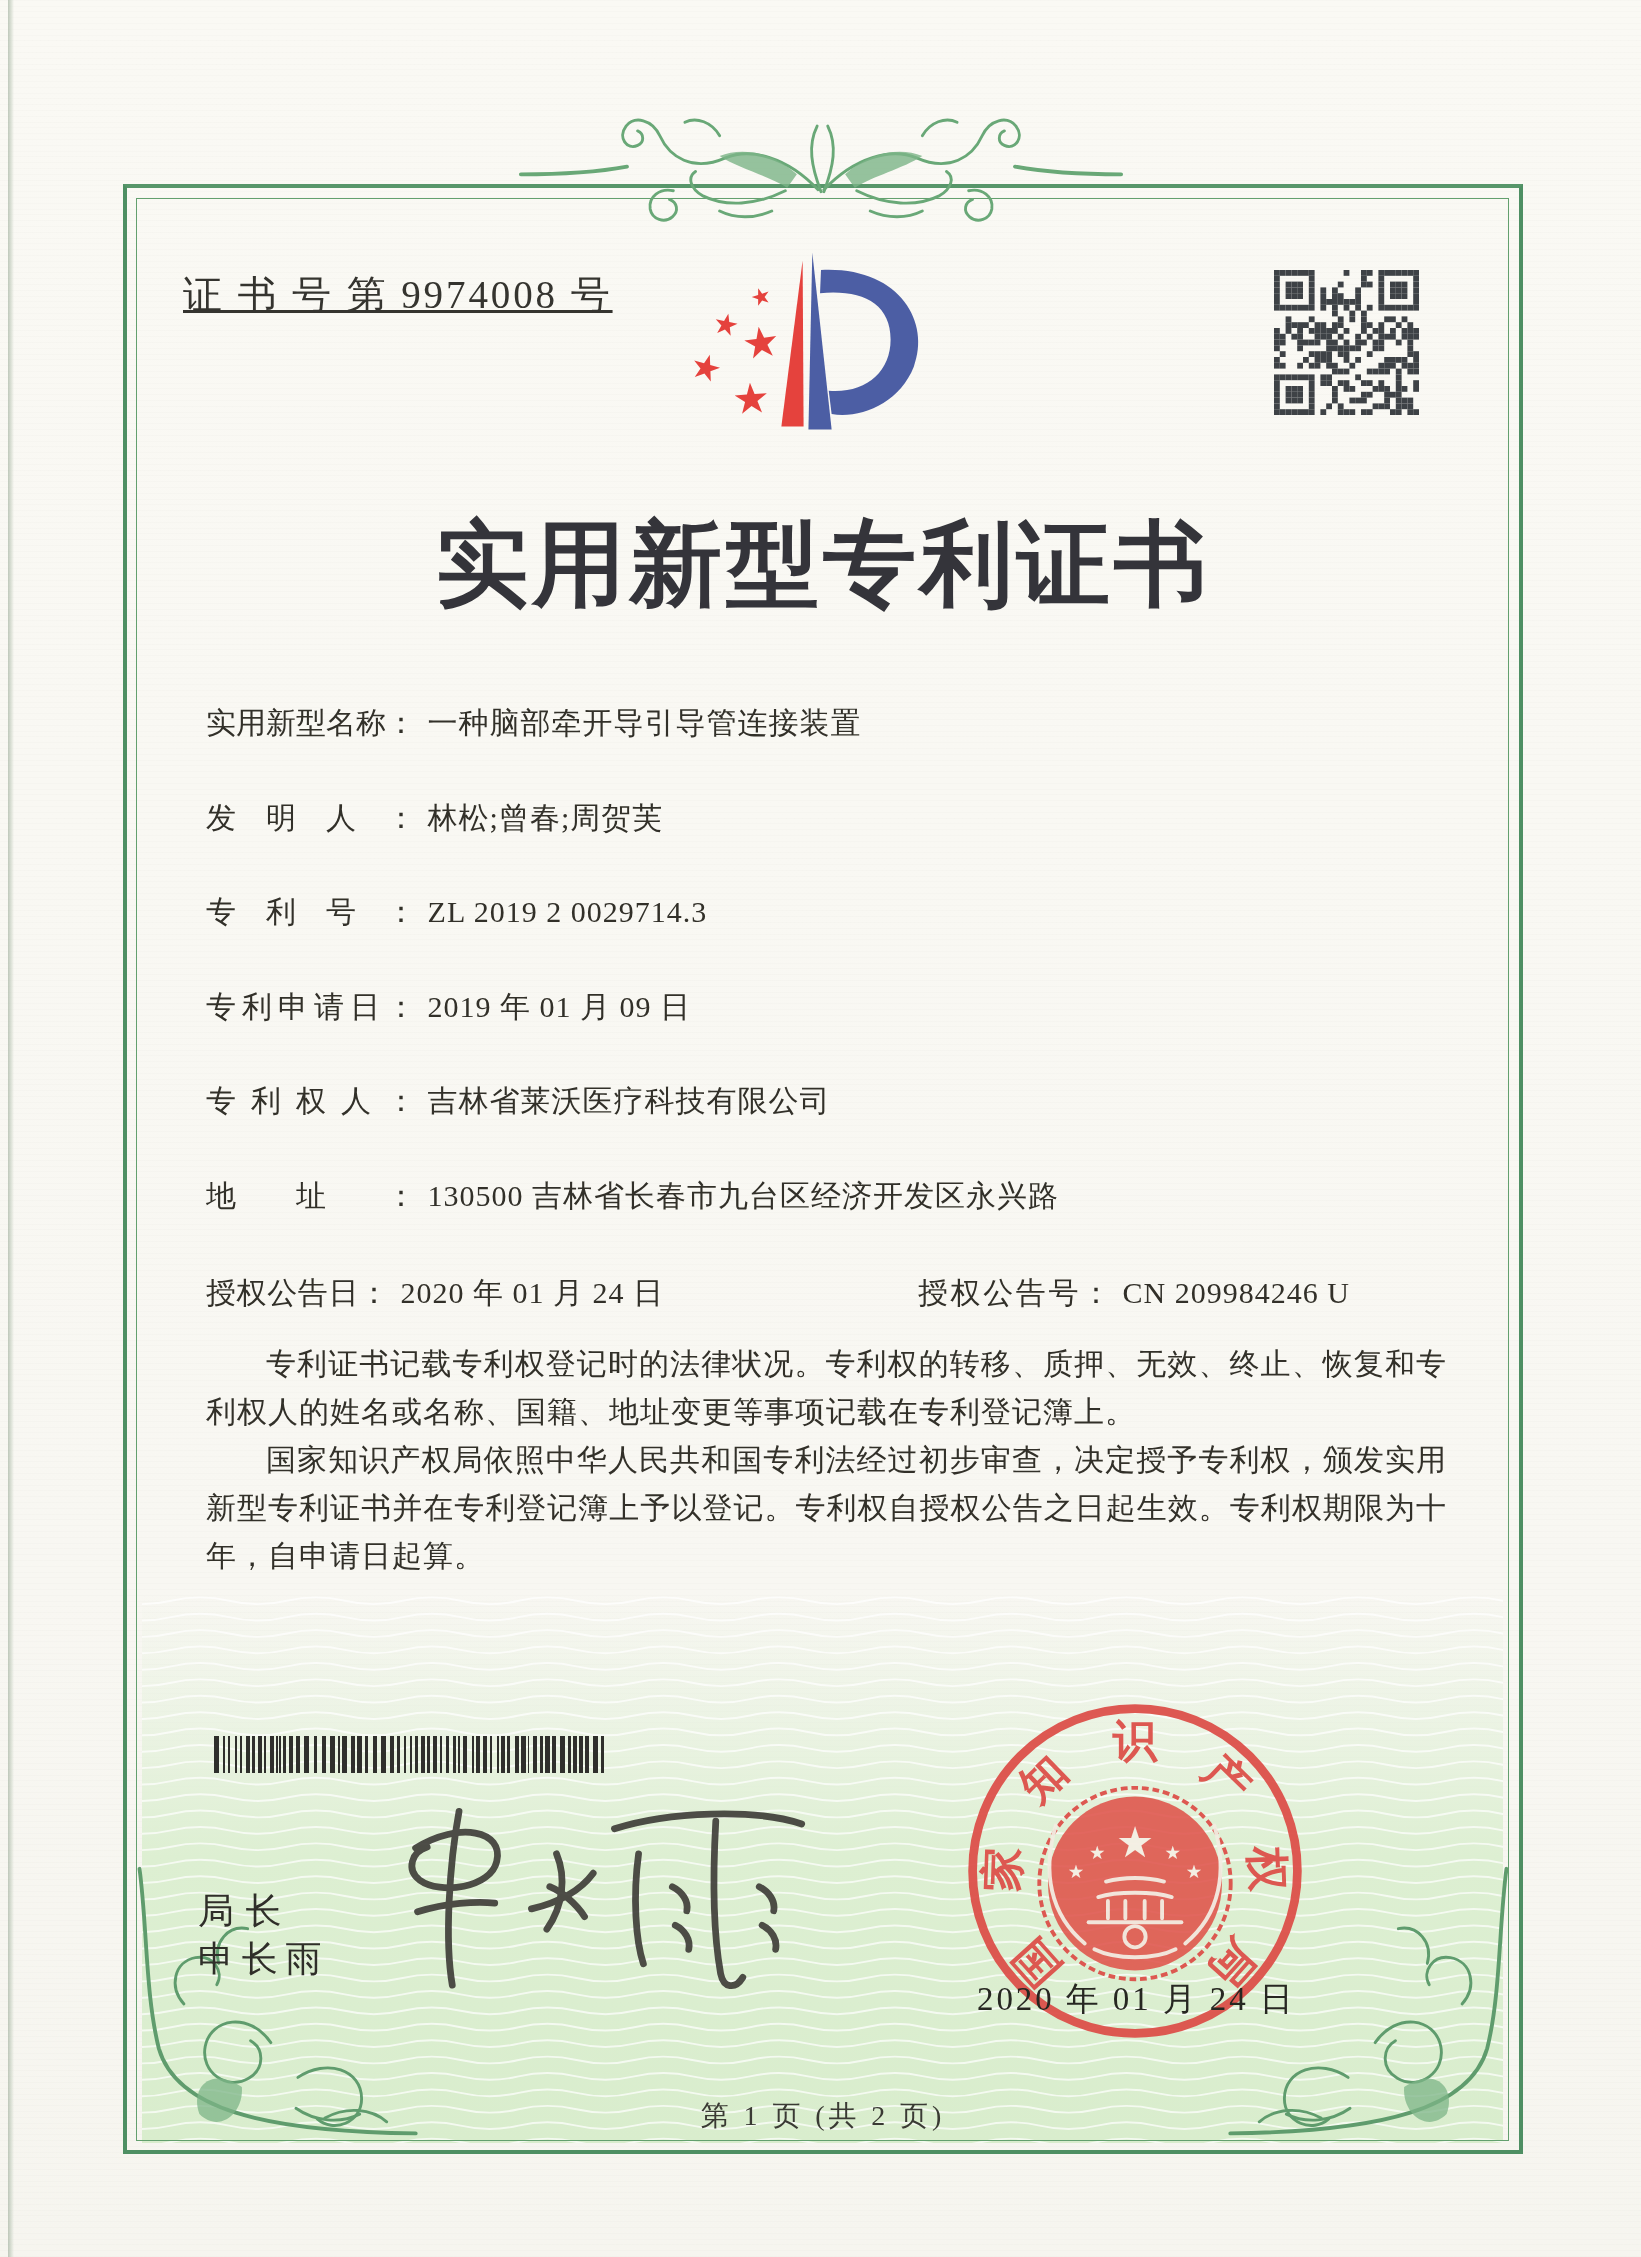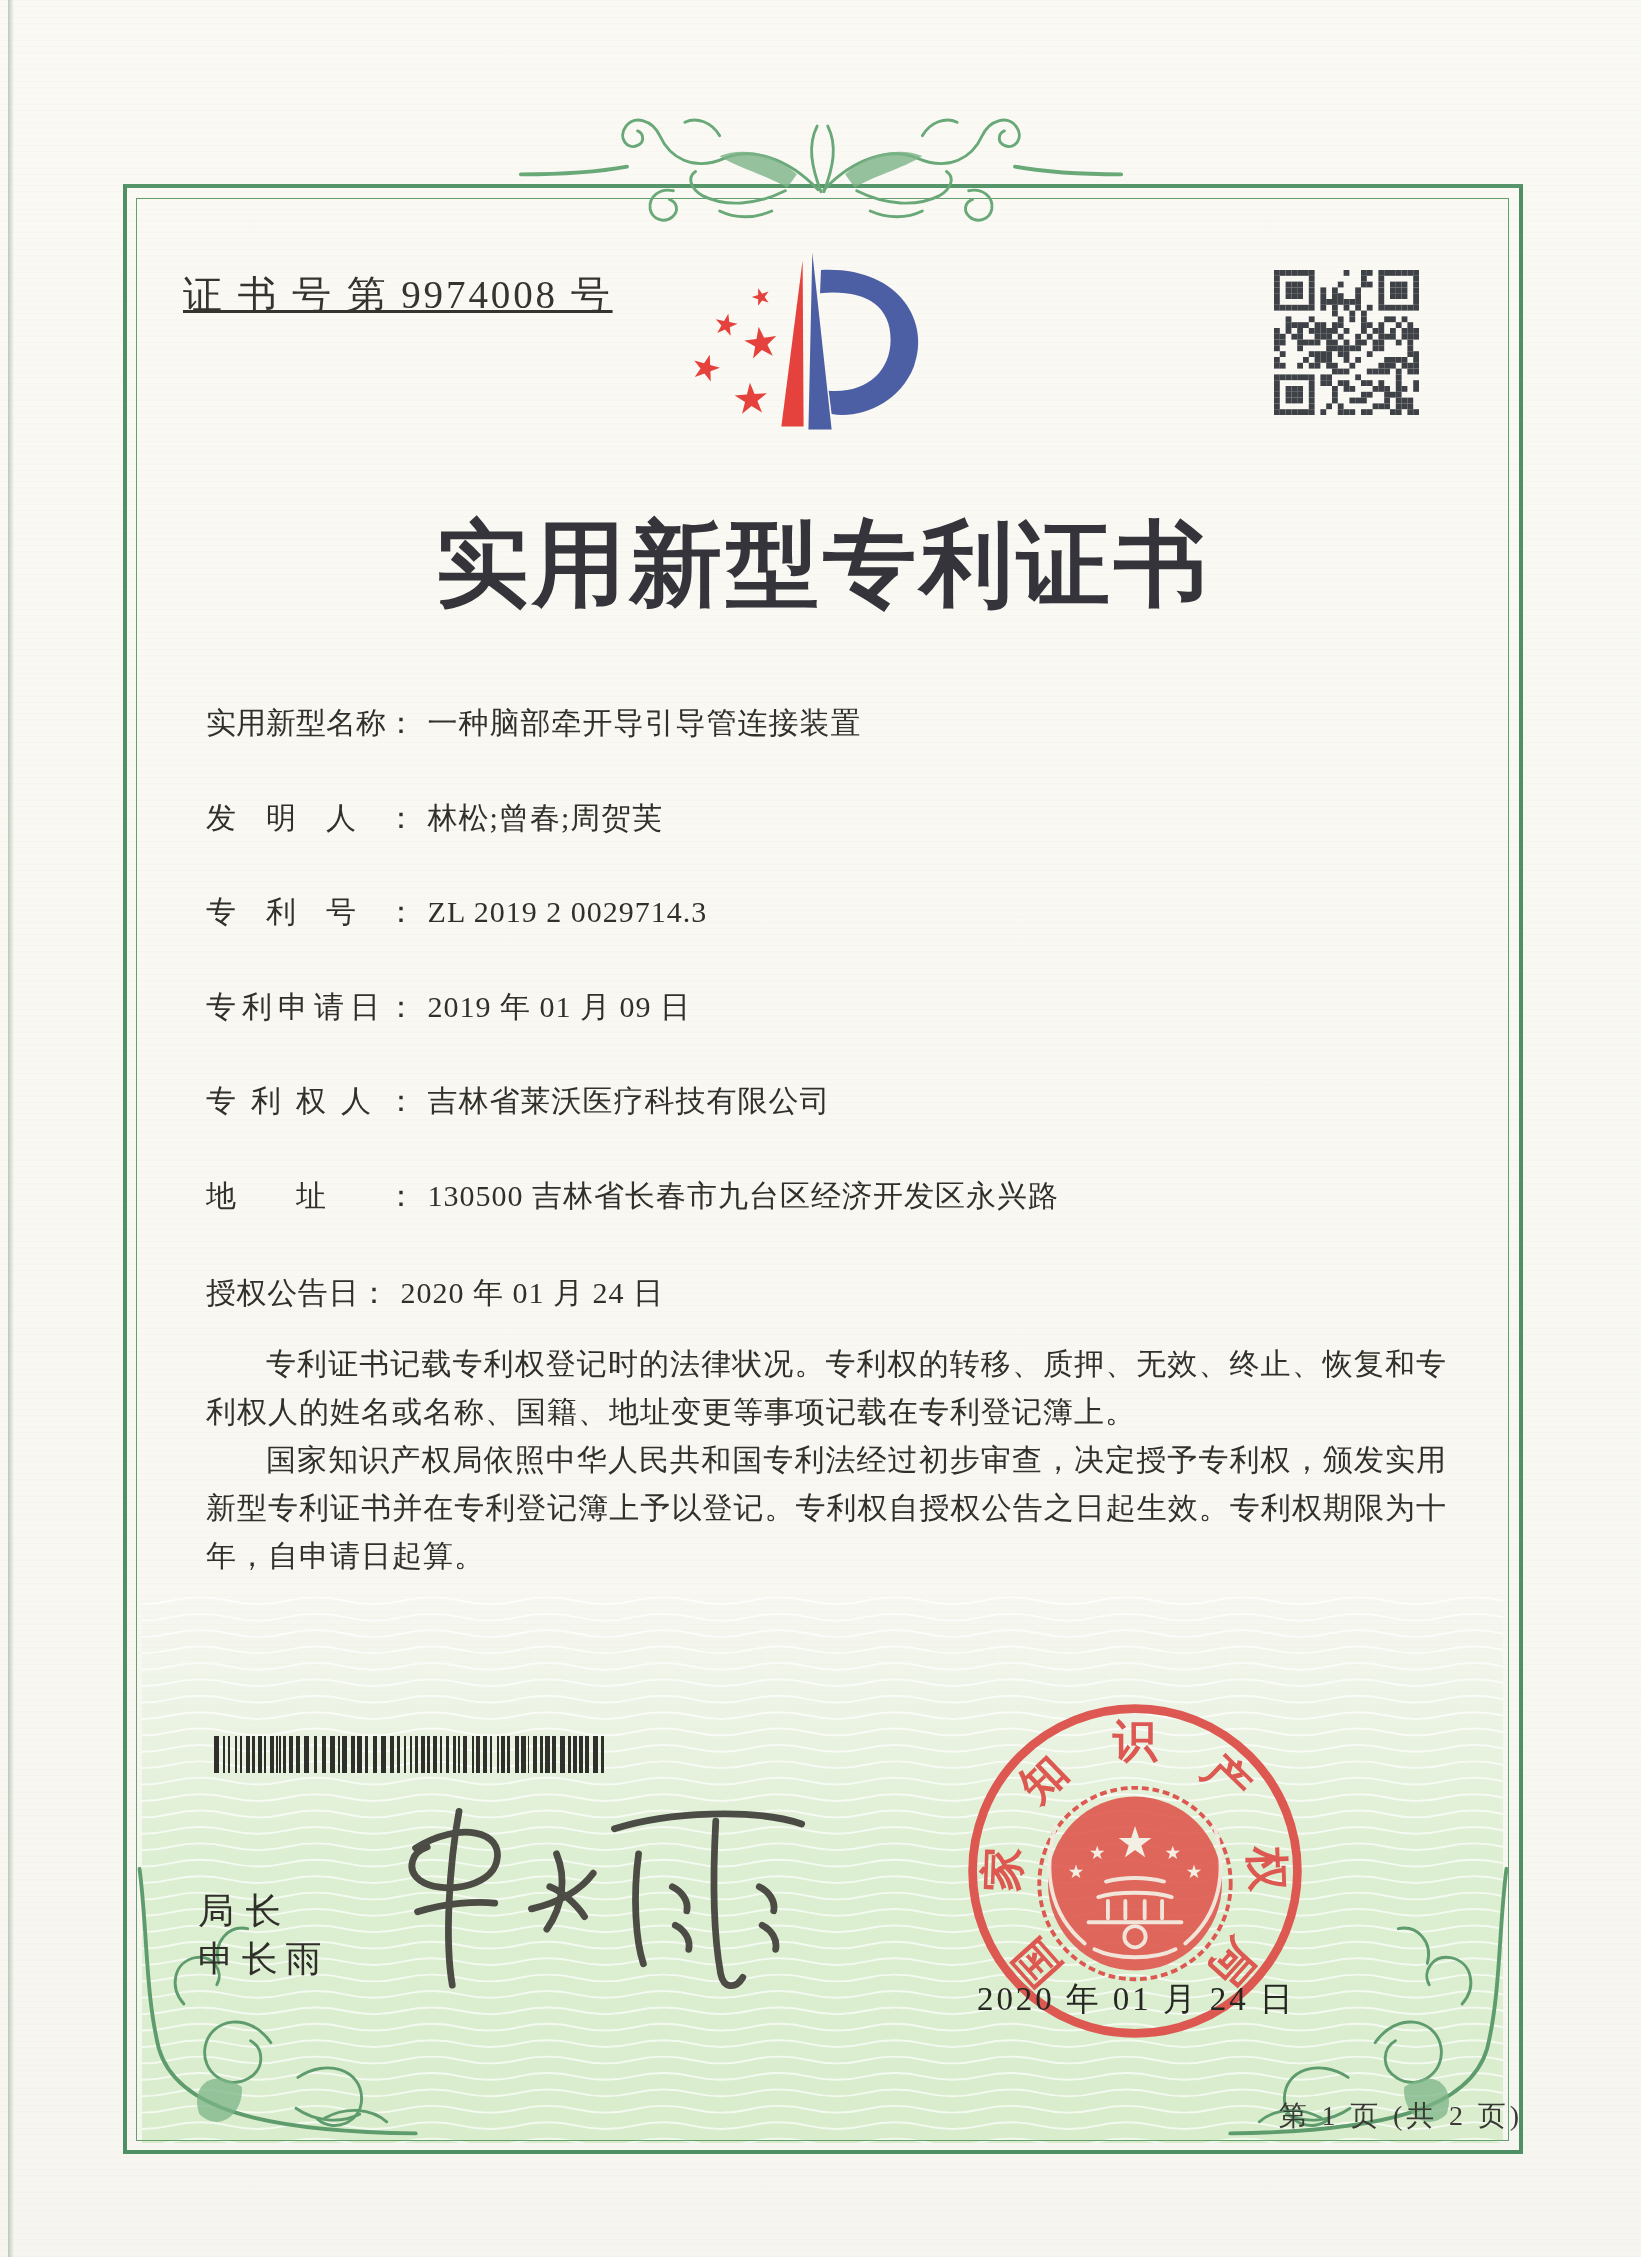--- a/index.html
+++ b/index.html
@@ -39,21 +39,21 @@
     line-height:48px;color:#323029;text-align:justify;}
   .body-text p{margin:0;text-indent:2em;letter-spacing:1px;}
   
   .barcode{position:absolute;left:214px;top:1736px;width:396px;height:37px;font-size:0;}
   .barcode i{display:inline-block;height:37px;}
   .officer-title{position:absolute;left:198px;top:1863px;font-size:36px;letter-spacing:11.6px;color:#2f2e29;margin-top:24px;}
   .officer-name{position:absolute;left:198px;top:1935px;font-size:36px;letter-spacing:7.7px;color:#2f2e29;}
   .signature{position:absolute;left:348px;top:1794px;}
   .seal{position:absolute;left:961px;top:1696px;width:348px;height:348px;opacity:.94;}
   .seal-date{position:absolute;left:977px;top:1977px;font-size:33px;letter-spacing:2.9px;color:#272722;z-index:6;}
-  .page-num{position:absolute;left:123px;width:1400px;top:2097px;text-align:right;
+  .page-num{position:absolute;left:123px;width:1400px;top:2097px;text-align:center;
     font-size:28px;letter-spacing:3.9px;color:#3a3a34;}
   .back-note{position:absolute;left:0;width:1641px;top:2186px;text-align:center;
     font-size:30px;letter-spacing:6.8px;color:#3b3a33;}
   .ornament{position:absolute;}
 </style>
 </head>
 <body>
 
 <div class="page">
 
@@ -483,20 +483,23 @@
     <span class="flabel">专利申请日：</span><span class="fvalue">2019 年 01 月 09 日</span>
   </div>
   <div class="field-row" style="top:1081px">
     <span class="flabel">专利权人：</span><span class="fvalue">吉林省莱沃医疗科技有限公司</span>
   </div>
   <div class="field-row" style="top:1176px">
     <span class="flabel">地址：</span><span class="fvalue">130500 吉林省长春市九台区经济开发区永兴路</span>
   </div>
   <div class="field-row" style="top:1273px;width:1246px;">
     <span class="flabel" style="width:183px">授权公告日：</span><span class="fvalue">2020 年 01 月 24 日</span>
+    <span class="grant-2">
+      <span class="flabel" style="width:193px">授权公告号：</span><span class="fvalue">CN 209984246 U</span>
+    </span>
   </div>
 
   <div class="body-text">
     <p>专利证书记载专利权登记时的法律状况。专利权的转移、质押、无效、终止、恢复和专利权人的姓名或名称、国籍、地址变更等事项记载在专利登记簿上。</p>
     <p>国家知识产权局依照中华人民共和国专利法经过初步审查，决定授予专利权，颁发实用新型专利证书并在专利登记簿上予以登记。专利权自授权公告之日起生效。专利权期限为十年，自申请日起算。</p>
   </div>
 
   <div class="barcode" id="barcode"><i style="width: 4.8px; background: rgb(47, 47, 44);"></i><i style="width: 3.9px;"></i><i style="width: 1.9px; background: rgb(47, 47, 44);"></i><i style="width: 3.9px;"></i><i style="width: 1.9px; background: rgb(47, 47, 44);"></i><i style="width: 4.8px;"></i><i style="width: 1.9px; background: rgb(47, 47, 44);"></i><i style="width: 2.9px;"></i><i style="width: 1.9px; background: rgb(47, 47, 44);"></i><i style="width: 3.9px;"></i><i style="width: 3.9px; background: rgb(47, 47, 44);"></i><i style="width: 1.9px;"></i><i style="width: 3.9px; background: rgb(47, 47, 44);"></i><i style="width: 2.9px;"></i><i style="width: 3.9px; background: rgb(47, 47, 44);"></i><i style="width: 1.9px;"></i><i style="width: 1.9px; background: rgb(47, 47, 44);"></i><i style="width: 3.9px;"></i><i style="width: 3.9px; background: rgb(47, 47, 44);"></i><i style="width: 1.9px;"></i><i style="width: 1.9px; background: rgb(47, 47, 44);"></i><i style="width: 1.9px;"></i><i style="width: 1.9px; background: rgb(47, 47, 44);"></i><i style="width: 1.9px;"></i><i style="width: 2.9px; background: rgb(47, 47, 44);"></i><i style="width: 2.9px;"></i><i style="width: 3.9px; background: rgb(47, 47, 44);"></i><i style="width: 2.9px;"></i><i style="width: 3.9px; background: rgb(47, 47, 44);"></i><i style="width: 4.8px;"></i><i style="width: 4.8px; background: rgb(47, 47, 44);"></i><i style="width: 4.8px;"></i><i style="width: 2.9px; background: rgb(47, 47, 44);"></i><i style="width: 4.8px;"></i><i style="width: 3.9px; background: rgb(47, 47, 44);"></i><i style="width: 4.8px;"></i><i style="width: 4.8px; background: rgb(47, 47, 44);"></i><i style="width: 2.9px;"></i><i style="width: 1.9px; background: rgb(47, 47, 44);"></i><i style="width: 1.9px;"></i><i style="width: 4.8px; background: rgb(47, 47, 44);"></i><i style="width: 4.8px;"></i><i style="width: 3.9px; background: rgb(47, 47, 44);"></i><i style="width: 1.9px;"></i><i style="width: 4.8px; background: rgb(47, 47, 44);"></i><i style="width: 2.9px;"></i><i style="width: 2.9px; background: rgb(47, 47, 44);"></i><i style="width: 4.8px;"></i><i style="width: 4.8px; background: rgb(47, 47, 44);"></i><i style="width: 3.9px;"></i><i style="width: 4.8px; background: rgb(47, 47, 44);"></i><i style="width: 3.9px;"></i><i style="width: 3.9px; background: rgb(47, 47, 44);"></i><i style="width: 2.9px;"></i><i style="width: 2.9px; background: rgb(47, 47, 44);"></i><i style="width: 4.8px;"></i><i style="width: 1.9px; background: rgb(47, 47, 44);"></i><i style="width: 3.9px;"></i><i style="width: 1.9px; background: rgb(47, 47, 44);"></i><i style="width: 2.9px;"></i><i style="width: 2.9px; background: rgb(47, 47, 44);"></i><i style="width: 2.9px;"></i><i style="width: 3.9px; background: rgb(47, 47, 44);"></i><i style="width: 1.9px;"></i><i style="width: 3.9px; background: rgb(47, 47, 44);"></i><i style="width: 2.9px;"></i><i style="width: 3.9px; background: rgb(47, 47, 44);"></i><i style="width: 2.9px;"></i><i style="width: 1.9px; background: rgb(47, 47, 44);"></i><i style="width: 3.9px;"></i><i style="width: 2.9px; background: rgb(47, 47, 44);"></i><i style="width: 3.9px;"></i><i style="width: 2.9px; background: rgb(47, 47, 44);"></i><i style="width: 1.9px;"></i><i style="width: 2.9px; background: rgb(47, 47, 44);"></i><i style="width: 2.9px;"></i><i style="width: 3.9px; background: rgb(47, 47, 44);"></i><i style="width: 4.8px;"></i><i style="width: 1.9px; background: rgb(47, 47, 44);"></i><i style="width: 1.9px;"></i><i style="width: 3.9px; background: rgb(47, 47, 44);"></i><i style="width: 2.9px;"></i><i style="width: 4.8px; background: rgb(47, 47, 44);"></i><i style="width: 2.9px;"></i><i style="width: 1.9px; background: rgb(47, 47, 44);"></i><i style="width: 4.8px;"></i><i style="width: 1.9px; background: rgb(47, 47, 44);"></i><i style="width: 1.9px;"></i><i style="width: 4.8px; background: rgb(47, 47, 44);"></i><i style="width: 1.9px;"></i><i style="width: 2.9px; background: rgb(47, 47, 44);"></i><i style="width: 4.8px;"></i><i style="width: 3.9px; background: rgb(47, 47, 44);"></i><i style="width: 1.9px;"></i><i style="width: 4.8px; background: rgb(47, 47, 44);"></i><i style="width: 1.9px;"></i><i style="width: 1.9px; background: rgb(47, 47, 44);"></i><i style="width: 3.9px;"></i><i style="width: 3.9px; background: rgb(47, 47, 44);"></i><i style="width: 2.9px;"></i><i style="width: 2.9px; background: rgb(47, 47, 44);"></i><i style="width: 1.9px;"></i><i style="width: 4.8px; background: rgb(47, 47, 44);"></i><i style="width: 1.9px;"></i><i style="width: 4.8px; background: rgb(47, 47, 44);"></i><i style="width: 3.9px;"></i><i style="width: 4.8px; background: rgb(47, 47, 44);"></i><i style="width: 2.9px;"></i><i style="width: 2.9px; background: rgb(47, 47, 44);"></i><i style="width: 1.9px;"></i><i style="width: 3.9px; background: rgb(47, 47, 44);"></i><i style="width: 1.9px;"></i><i style="width: 4.8px; background: rgb(47, 47, 44);"></i><i style="width: 1.9px;"></i><i style="width: 3.9px; background: rgb(47, 47, 44);"></i><i style="width: 3.9px;"></i><i style="width: 4.8px; background: rgb(47, 47, 44);"></i><i style="width: 2.9px;"></i><i style="width: 2.9px; background: rgb(47, 47, 44);"></i><i style="width: 3.9px;"></i></div>
 
   <div class="officer-title">局长</div>

